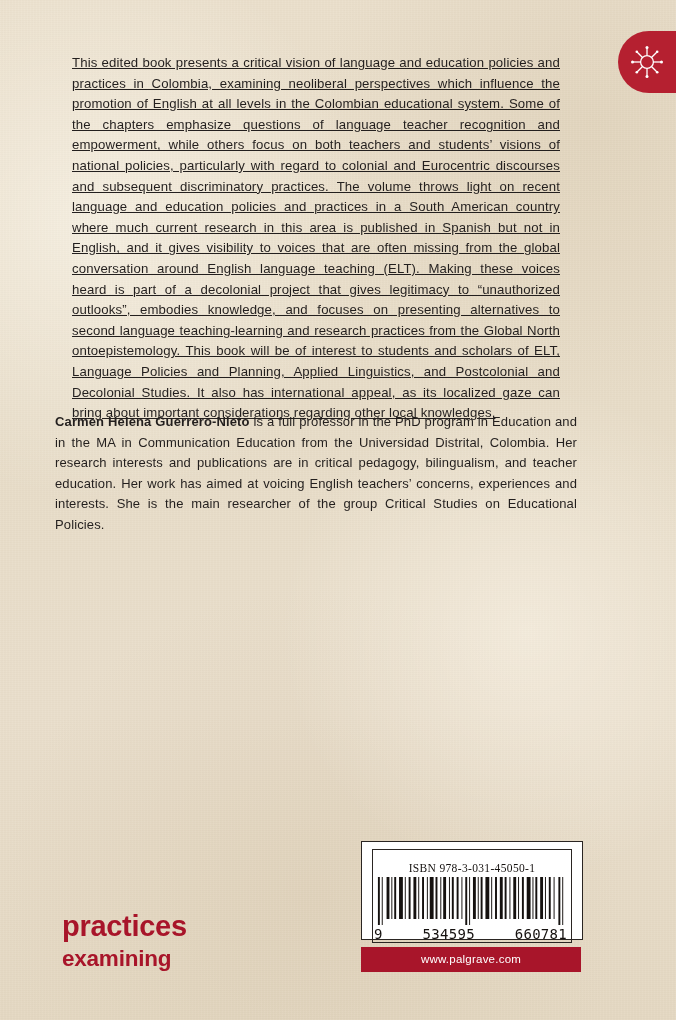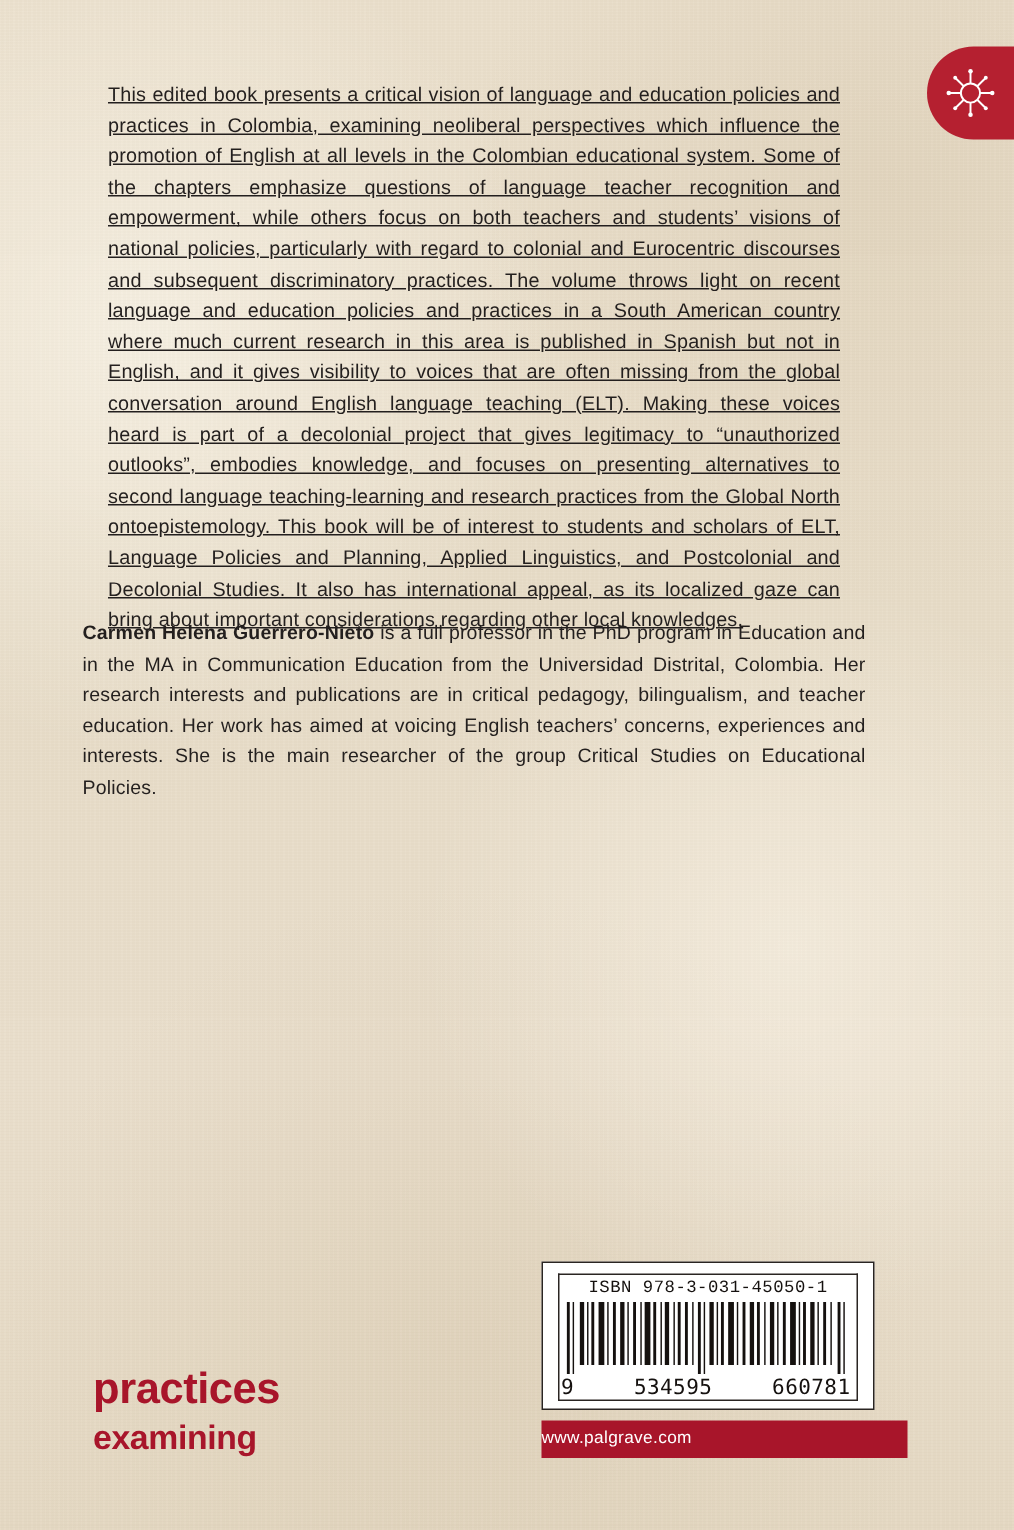--- a/index.html
+++ b/index.html
@@ -104,24 +104,24 @@
     background: #ffffff;
     border: 1.5px solid #2a2522;
     padding: 7px 10px 6px 10px;
     box-sizing: border-box;
     width: 222px;
     height: 99px;
   }
   .isbn-row {
     border: 1.5px solid #2a2522;
     border-bottom: none;
-    font-family: Liberation Mono, monospace;
+    font-family: Liberation Serif, serif;
     font-size: 11.5px;
     text-align: center;
-    padding: 2px 0 3px 0;
+    padding: 12px 0 3px 0;
     letter-spacing: 0.03em;
     color: #15110f;
     box-sizing: border-box;
   }
   .bars {
     height: 48px;
     border-left: 1.5px solid #2a2522;
     border-right: 1.5px solid #2a2522;
     display: block;
     box-sizing: border-box;
@@ -139,24 +139,24 @@
     border-right: 1.5px solid #2a2522;
     border-bottom: 1.5px solid #2a2522;
     box-sizing: border-box;
     letter-spacing: 0.02em;
   }
   .web-bar {
     margin-top: 7px;
     background: #a8152a;
     color: #ffffff;
     font-size: 11.5px;
-    text-align: left;
+    text-align: center;
     padding: 6px 0 7px 0;
     letter-spacing: 0.02em;
-    width: 244px;
+    width: 220px;
     box-sizing: border-box;
   }
 </style>
 </head>
 <body>
 
 <div class="page">
   <div class="grain"></div>
 
   <div class="logo-mark">

